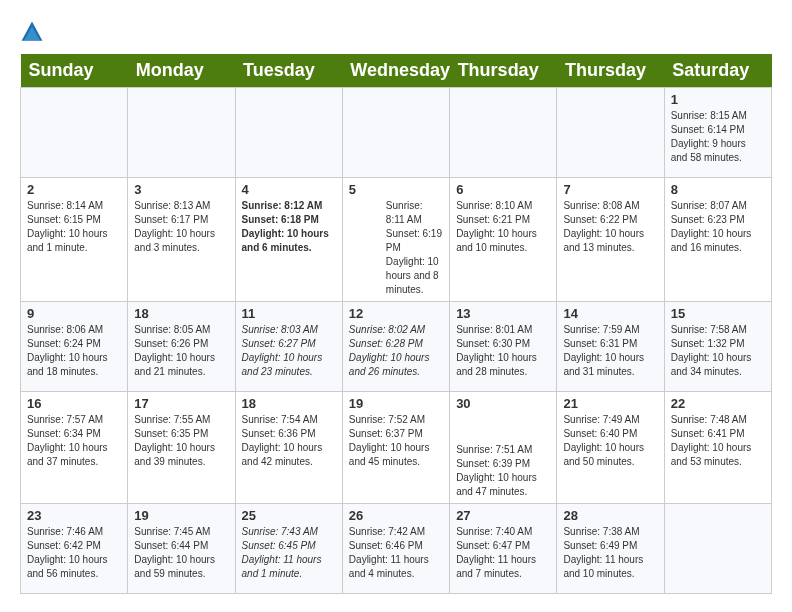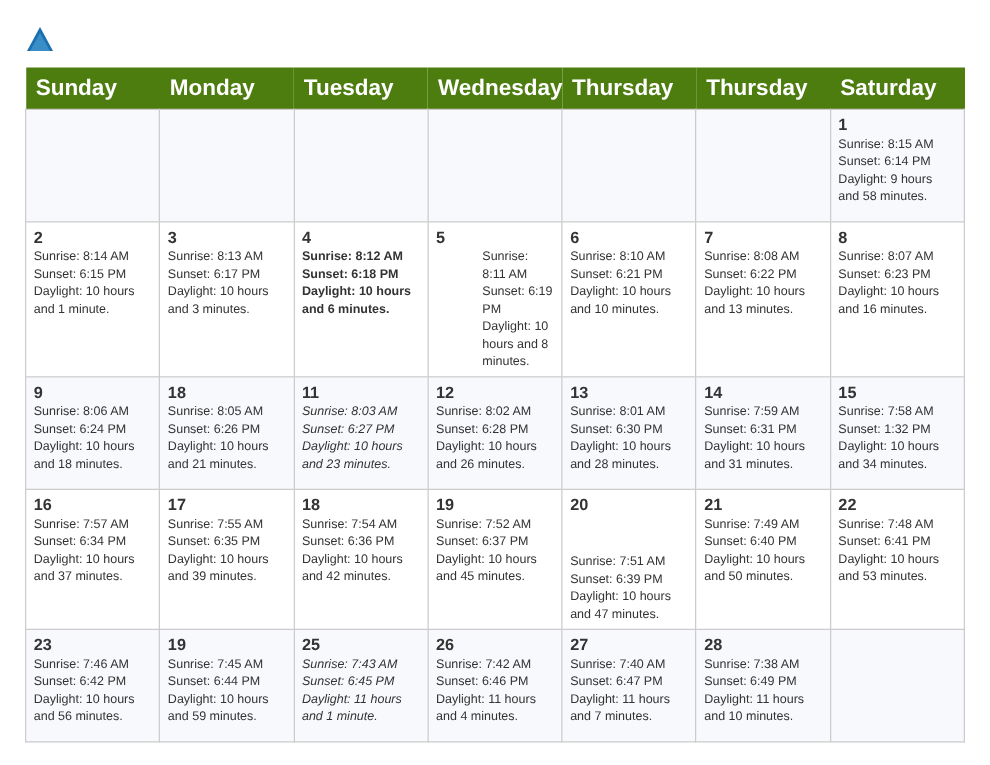--- a/index.html
+++ b/index.html
@@ -188,21 +188,21 @@
 Daylight: 10 hours and 21 minutes.</div>
         </td>
         <td>
           <span class="day-number">11</span>
           <div class="day-info" style="white-space: pre-line; font-style: italic;">Sunrise: 8:03 AM
 Sunset: 6:27 PM
 Daylight: 10 hours and 23 minutes.</div>
         </td>
         <td>
           <span class="day-number">12</span>
-          <div class="day-info" style="white-space: pre-line;">Sunrise: 8:02 AM
+          <div class="day-info" style="white-space: pre-line; font-style: italic;">Sunrise: 8:02 AM
 Sunset: 6:28 PM
 Daylight: 10 hours and 26 minutes.</div>
         </td>
         <td>
           <span class="day-number">13</span>
           <div class="day-info" style="white-space: pre-line;">Sunrise: 8:01 AM
 Sunset: 6:30 PM
 Daylight: 10 hours and 28 minutes.</div>
         </td>
         <td>
@@ -237,21 +237,21 @@
 Sunset: 6:36 PM
 Daylight: 10 hours and 42 minutes.</div>
         </td>
         <td>
           <span class="day-number">19</span>
           <div class="day-info" style="white-space: pre-line;">Sunrise: 7:52 AM
 Sunset: 6:37 PM
 Daylight: 10 hours and 45 minutes.</div>
         </td>
         <td>
-          <span class="day-number">20</span>
+          <span class="day-number">30</span>
           <div class="day-info" style="white-space: pre-line; margin-top: 32px;">Sunrise: 7:51 AM
 Sunset: 6:39 PM
 Daylight: 10 hours and 47 minutes.</div>
         </td>
         <td>
           <span class="day-number">21</span>
           <div class="day-info" style="white-space: pre-line;">Sunrise: 7:49 AM
 Sunset: 6:40 PM
 Daylight: 10 hours and 50 minutes.</div>
         </td>

